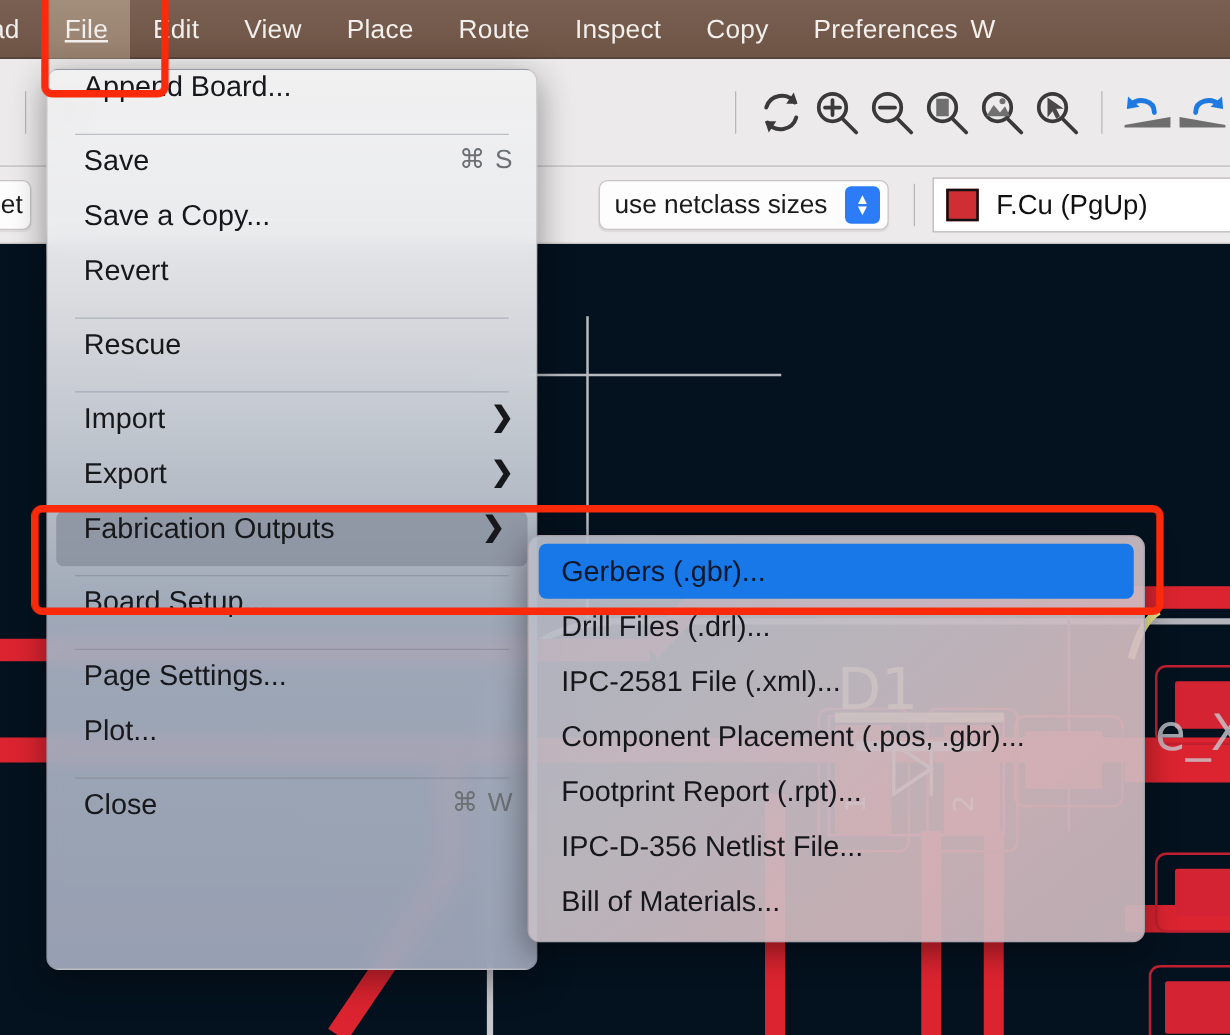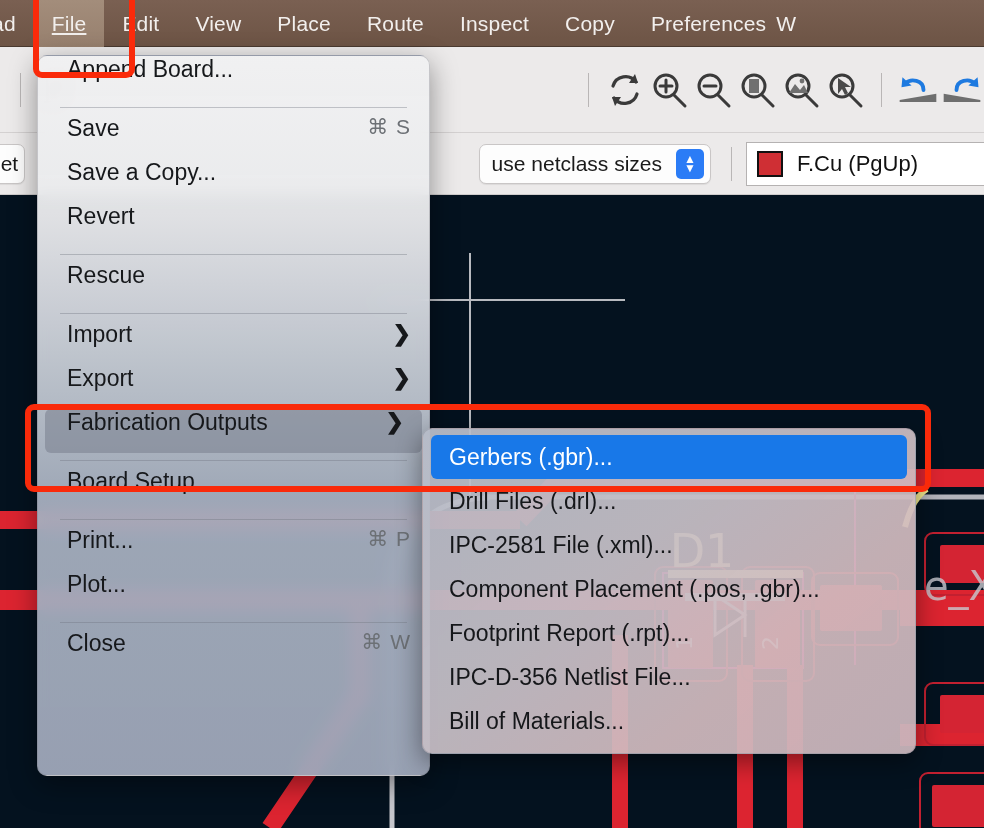--- a/index.html
+++ b/index.html
@@ -122,21 +122,21 @@
     border: 1px solid rgba(120,120,130,.3);
     overflow: hidden; z-index: 12;
     padding-top: 6px;
   }
   .smi {
     height: 44px; display: flex; align-items: center;
     padding: 0 16px 0 26px; font-size: 23px; color: #15171a;
     white-space: nowrap;
   }
   .smi.hl {
-    background: #1878e8; color: #ffffff; border-radius: 6px;
+    background: #1878e8; color: #0f172a; border-radius: 6px;
     margin: 0 8px; padding-left: 18px;
   }
 
   
   .annot {
     position: absolute; border: 6px solid #fa2a0a; border-radius: 9px;
     z-index: 30; pointer-events: none;
   }
   .annot-file { left: 33px; top: -8px; width: 102px; height: 86px; }
   .annot-fab  { left: 25px; top: 404px; width: 906px; height: 88px; }
@@ -367,22 +367,21 @@
       <div class="mi sel">
         <span>Fabrication Outputs</span>
         <span class="chev">❯</span>
       </div>
       <div class="mi-sep"></div>
       <div class="mi">
         <span>Board Setup...</span>
       </div>
       <div class="mi-sep"></div>
       <div class="mi">
-        <span>Print...</span>
-        <span class="accel">⌘ P</span>
+        <span>Page Settings...</span>
       </div>
       <div class="mi">
         <span>Plot...</span>
       </div>
       <div class="mi-sep"></div>
       <div class="mi">
         <span>Close</span>
         <span class="accel">⌘ W</span>
       </div>
     </div>

